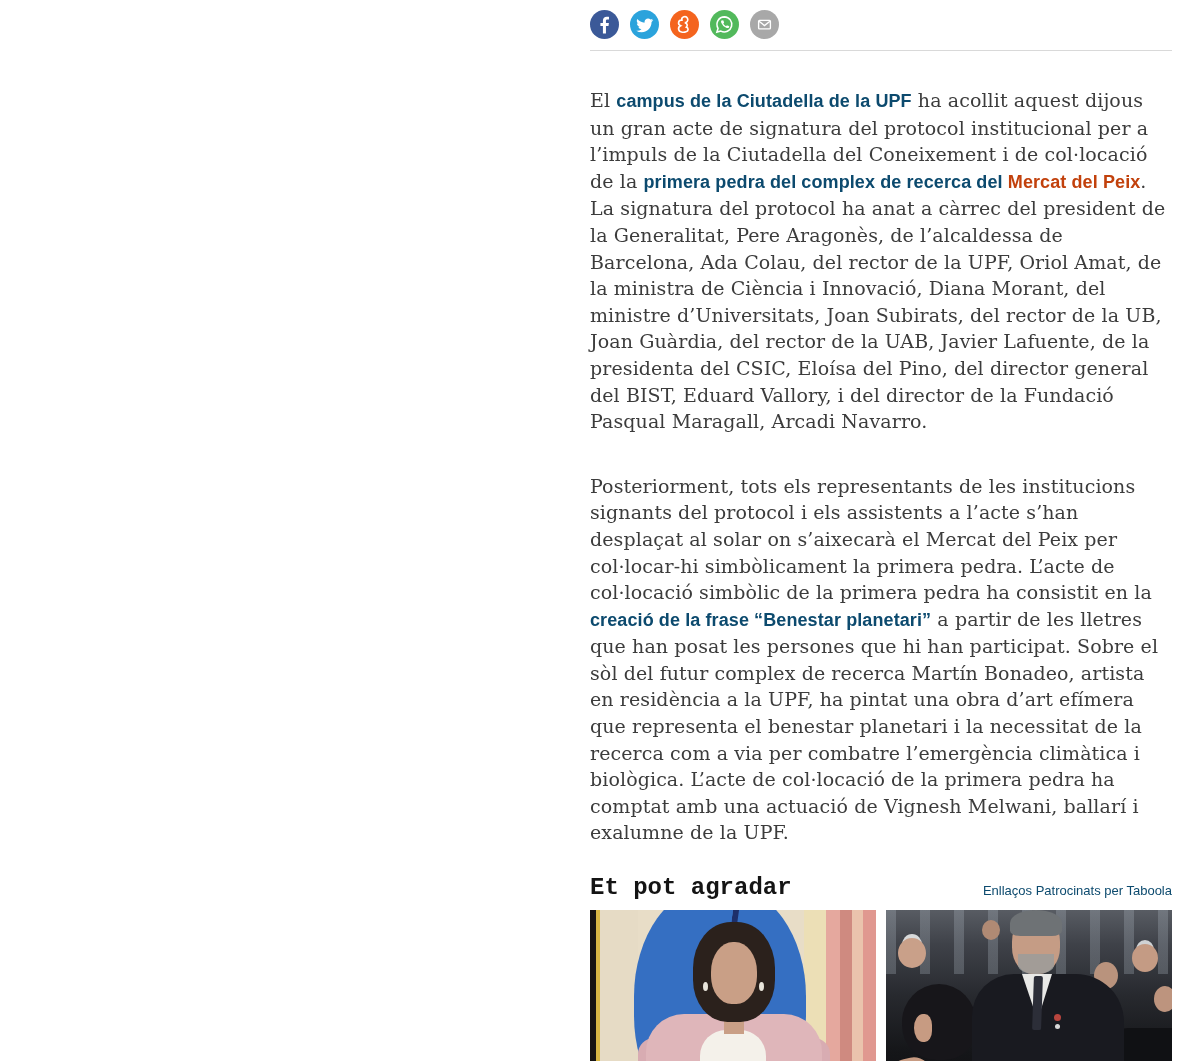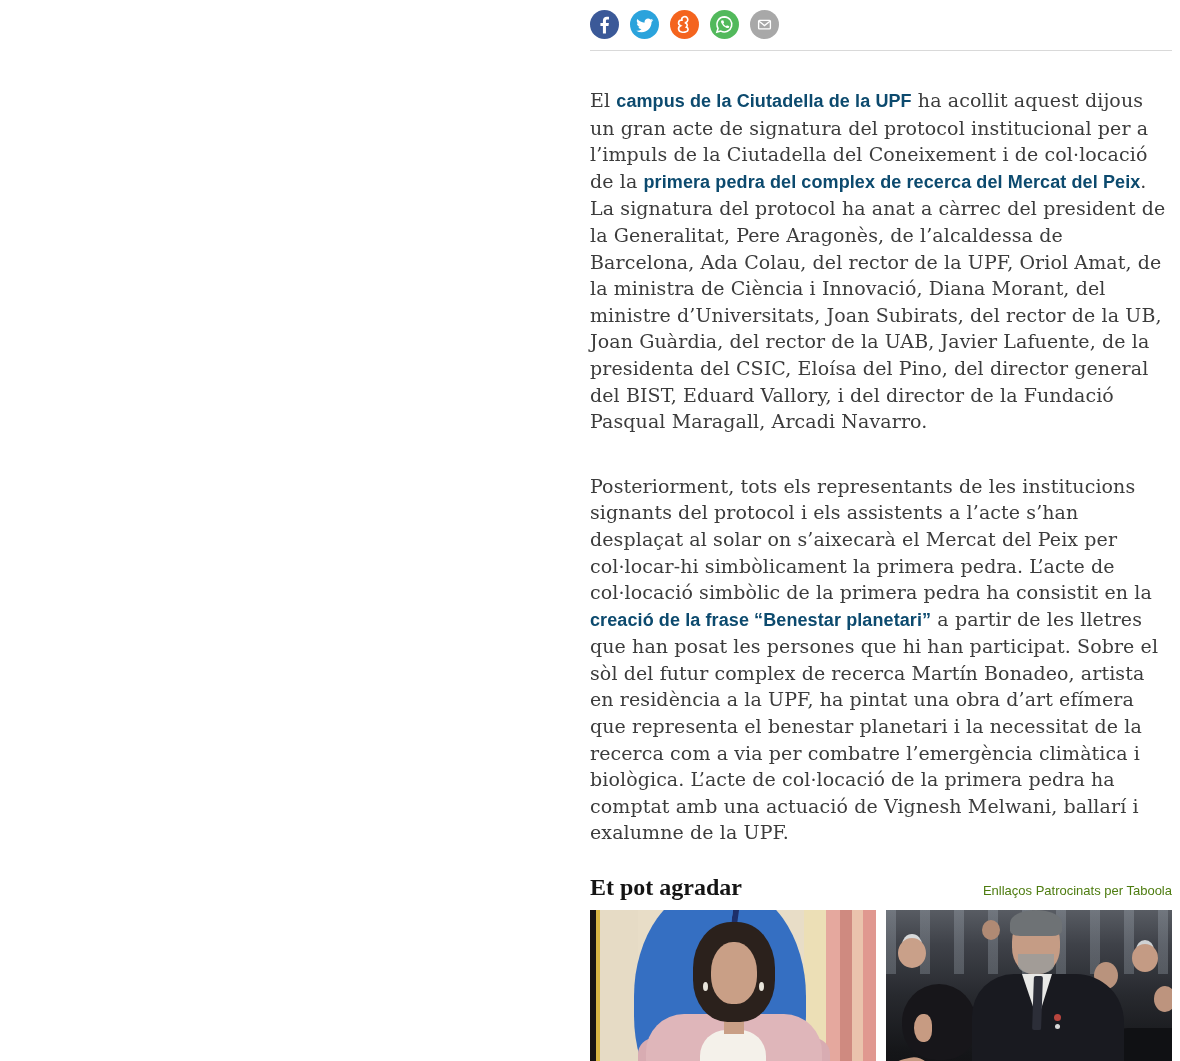--- a/index.html
+++ b/index.html
@@ -22,27 +22,27 @@
   .divider { border:none; border-top:1px solid #d9d9d9; margin-top:11px; }
 
   
   .article p {
     font-size:19px; line-height:26.6px; color:#3c3c3c;
     letter-spacing:0.1px;
   }
   .p1 { margin-top:36px; }
   .p2 { margin-top:38px; }
   .bs { font-family:"Liberation Sans", sans-serif; font-weight:700; font-size:18px; color:#0c4a6e; }
-  .article a.link { color:#0c4a6e; text-decoration:none; cursor:pointer;text-align:center; }
+  .article a.link { color:#c2410c; text-decoration:none; cursor:pointer;text-align:center; }
 
   
   .rec { margin-top:28px; }
   .rec-head { display:flex; justify-content:space-between; align-items:flex-end; margin-bottom:9px; }
-  .rec-title { font-size:24px; font-weight:700; color:#141414; font-family:Liberation Serif, serif; }
-  .rec-attr { font-family:"Liberation Sans", sans-serif; font-size:13px; color:#4d7c0f; cursor:pointer; padding-bottom:3px; }
+  .rec-title { font-size:24px; font-weight:700; color:#141414; font-family:Liberation Mono, monospace; }
+  .rec-attr { font-family:"Liberation Sans", sans-serif; font-size:13px; color:#0c4a6e; cursor:pointer; padding-bottom:3px; }
   .cards { display:flex; gap:10px; }
   .card { width:286px; cursor:pointer; }
   .card-img { position:relative; width:286px; height:188px; overflow:hidden; background:#888; }
 
   
   .mural-bg { position:absolute; inset:0;
     background:linear-gradient(90deg,
       #181512 0 6px, #d9b845 6px 10px, #e6dbc5 10px 48px,
       #e8ddc7 48px 214px, #ecdfb6 214px 236px, #e5a89e 236px 250px,
       #cf8a80 250px 262px, #eac3ad 262px 273px, #e09890 273px 286px);

